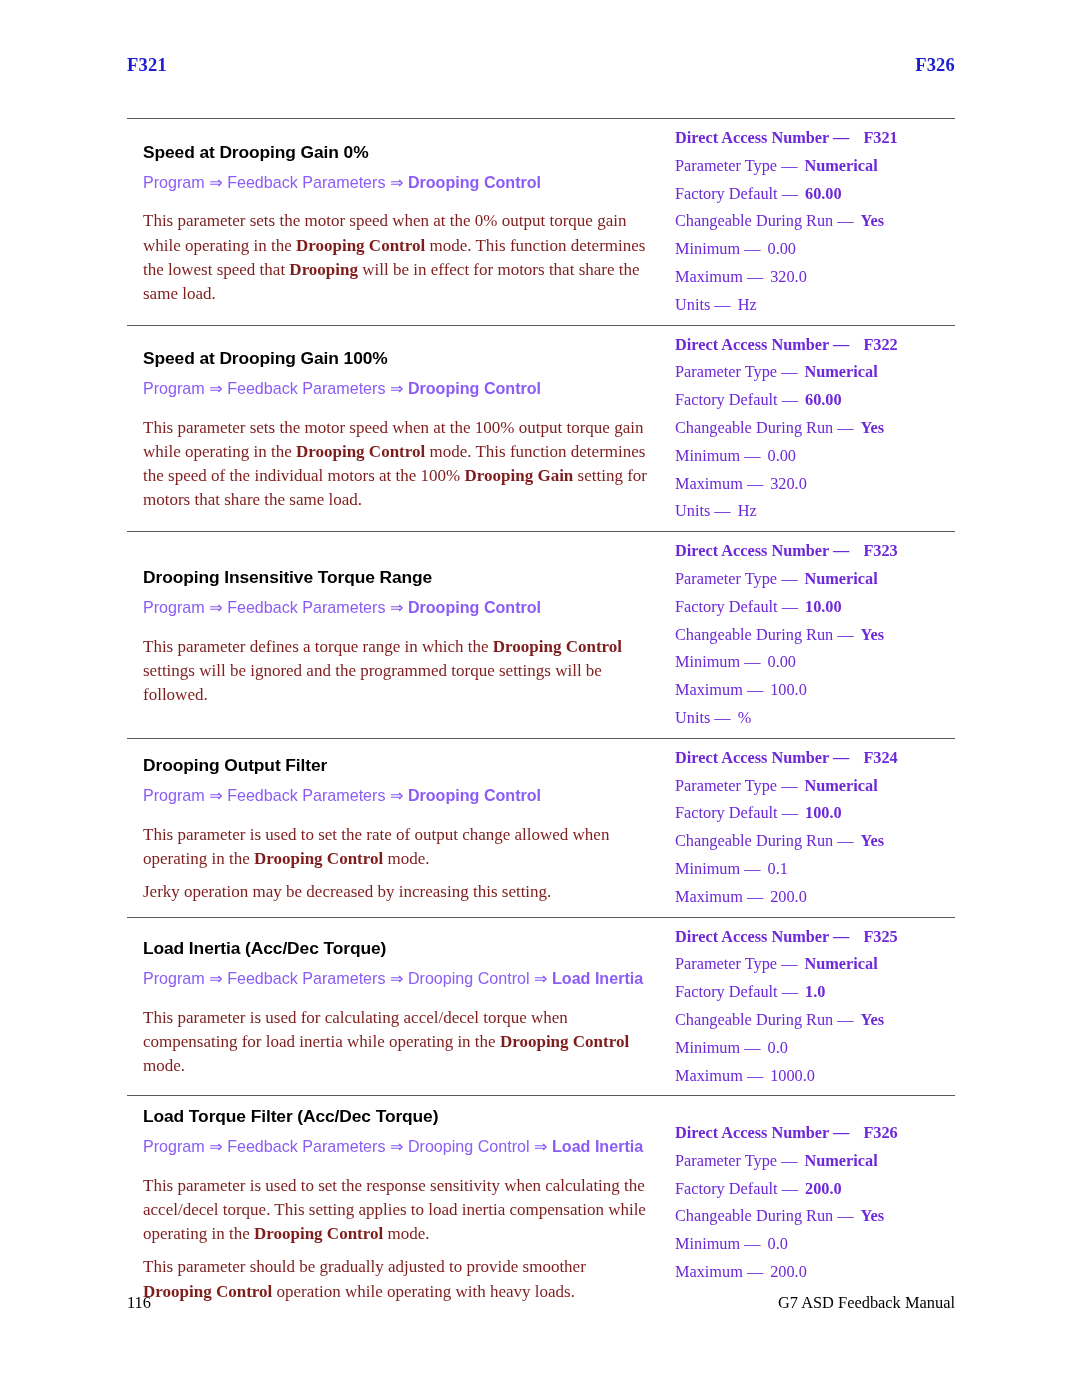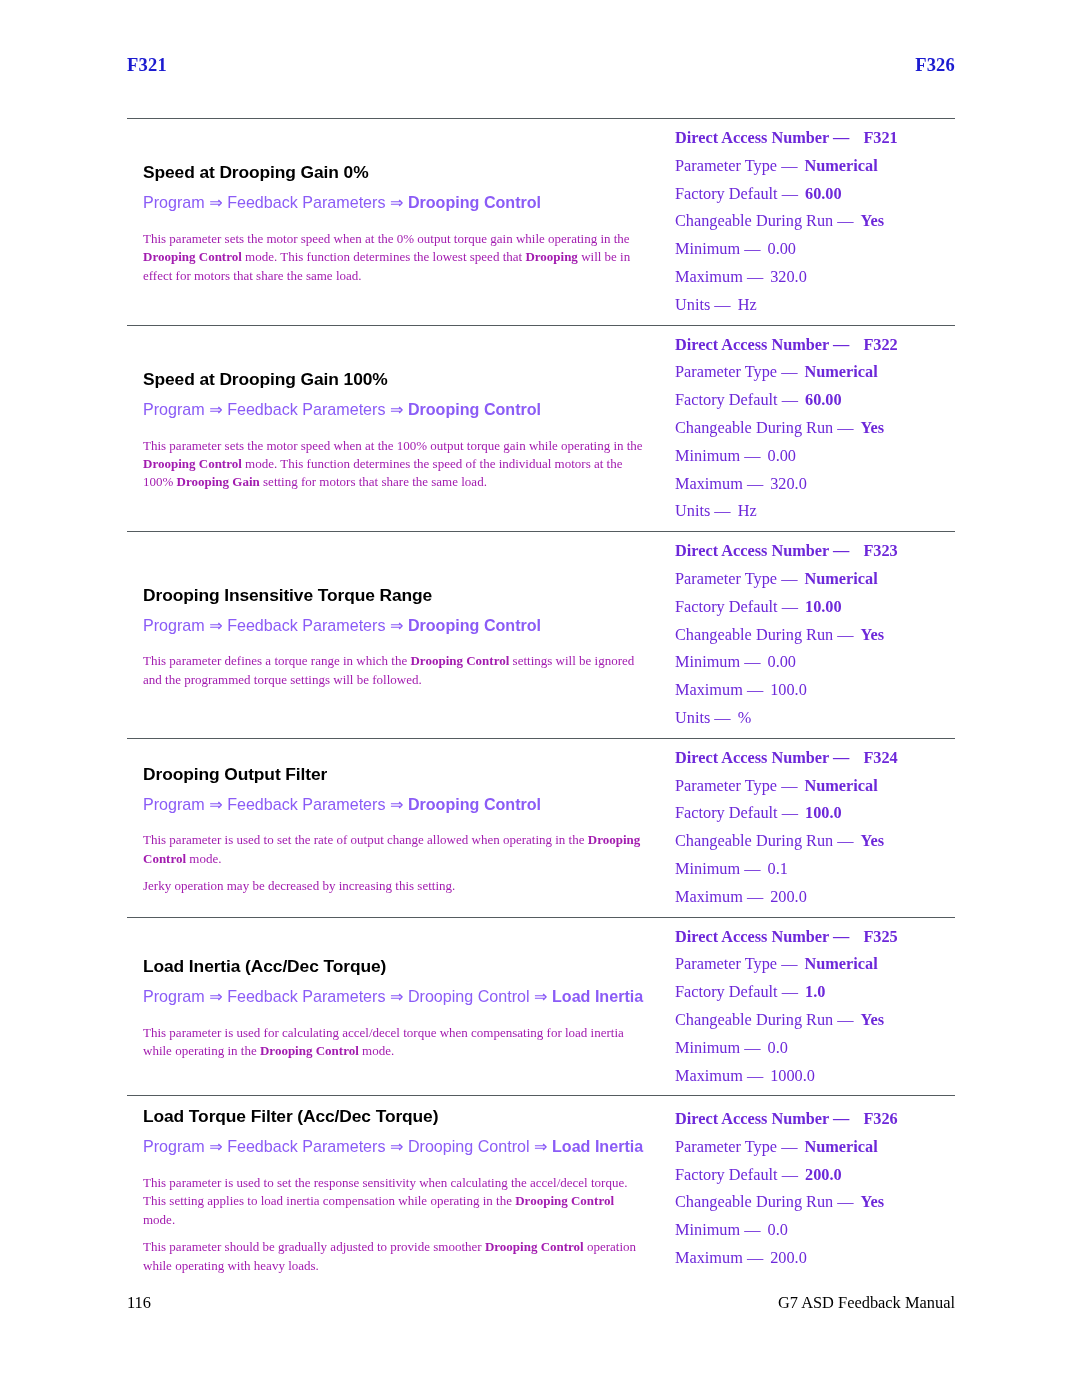--- a/index.html
+++ b/index.html
@@ -95,25 +95,25 @@
     font-size: 16.1px;
     line-height: 1.35;
     margin: 10px 0 0 0;
     color: #8b5cf6;
     white-space: nowrap;
   }
   .param-path b { font-weight: bold; }
 
   .param-desc {
     font-family: "Liberation Serif", serif;
-    font-size: 13px;
+    font-size: 17px;
     line-height: 1.42;
     margin: 16px 16px 0 0;
     text-align: left;
-    color: #a21caf;
+    color: #7f1d1d;
   }
   .param-desc + .param-desc { margin-top: 9px; }
   .param-desc b { font-weight: bold; }
 
   
   .spec-line {
     font-family: Liberation Serif, serif;
     font-size: 16.3px;
     line-height: 1.0;
     margin: 0 0 11.5px 0;

